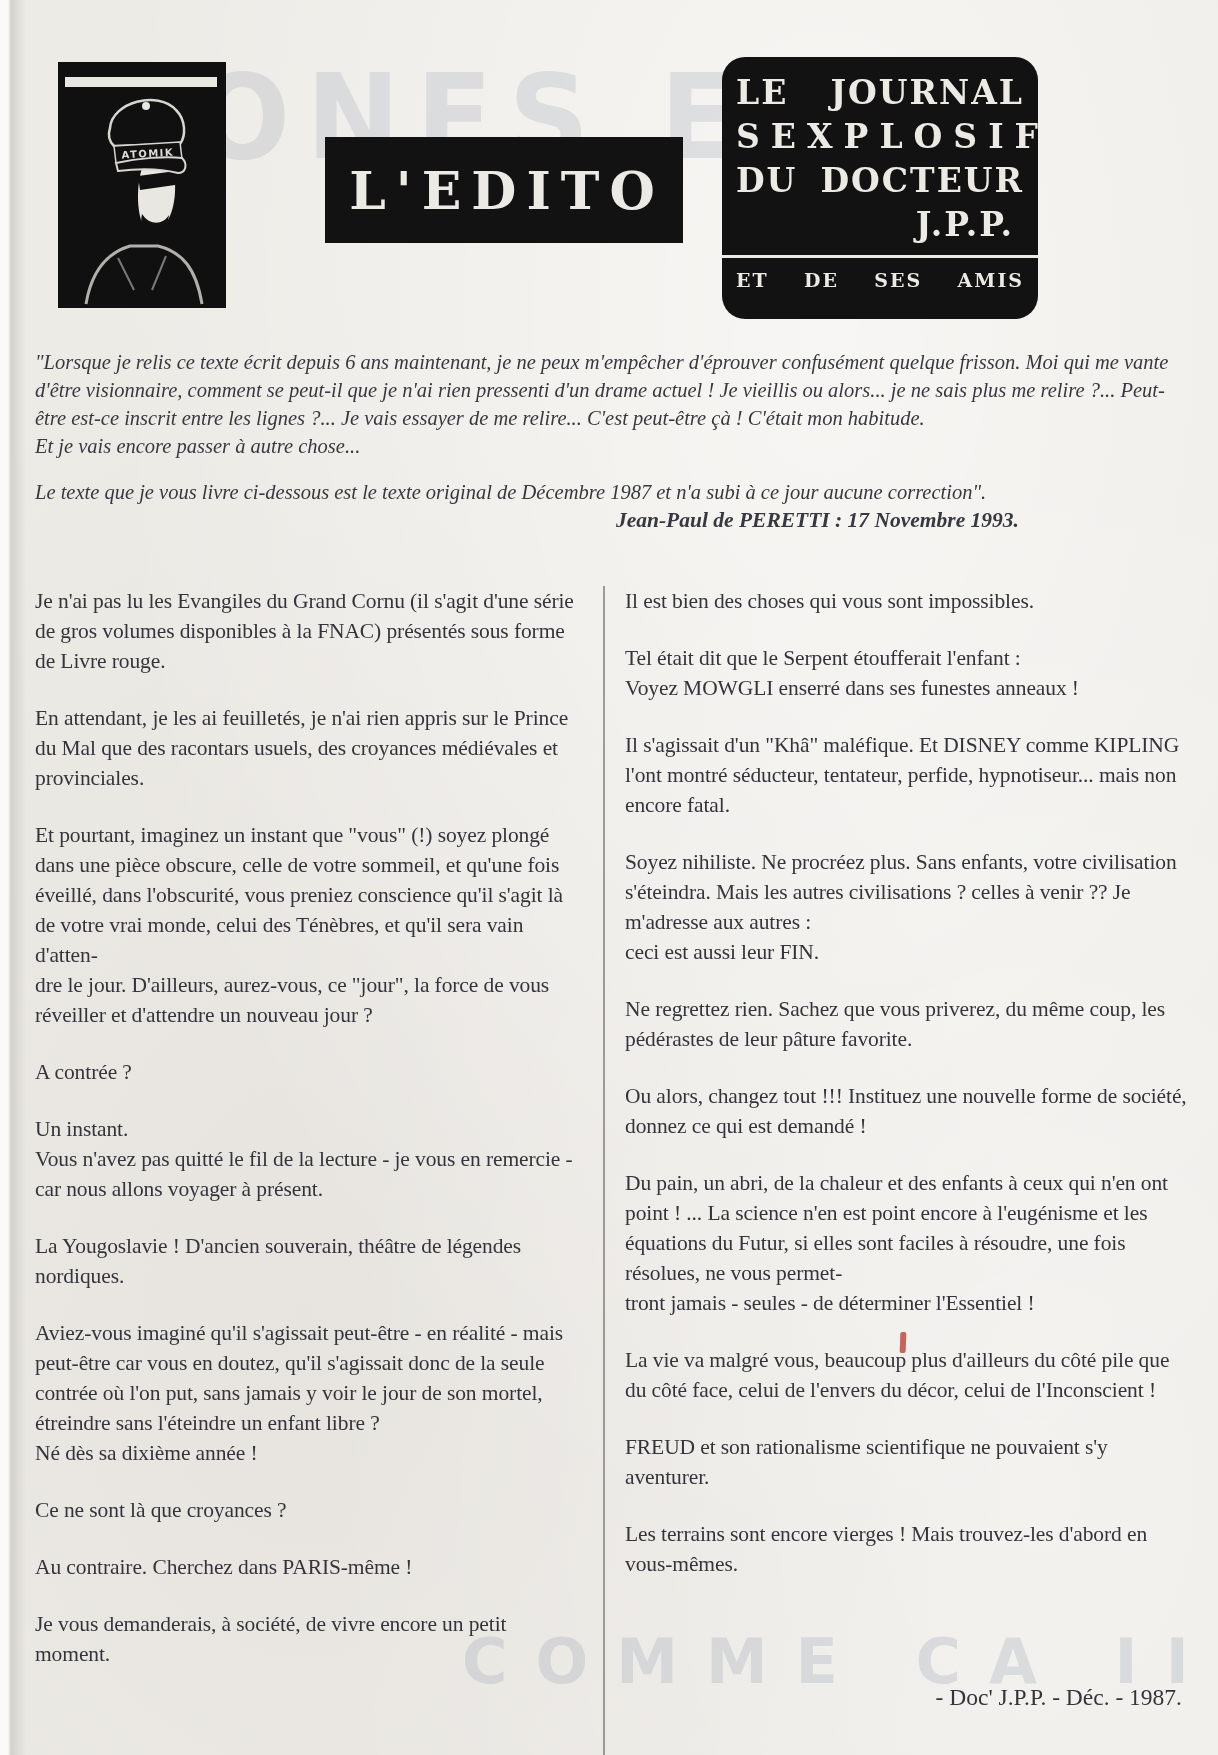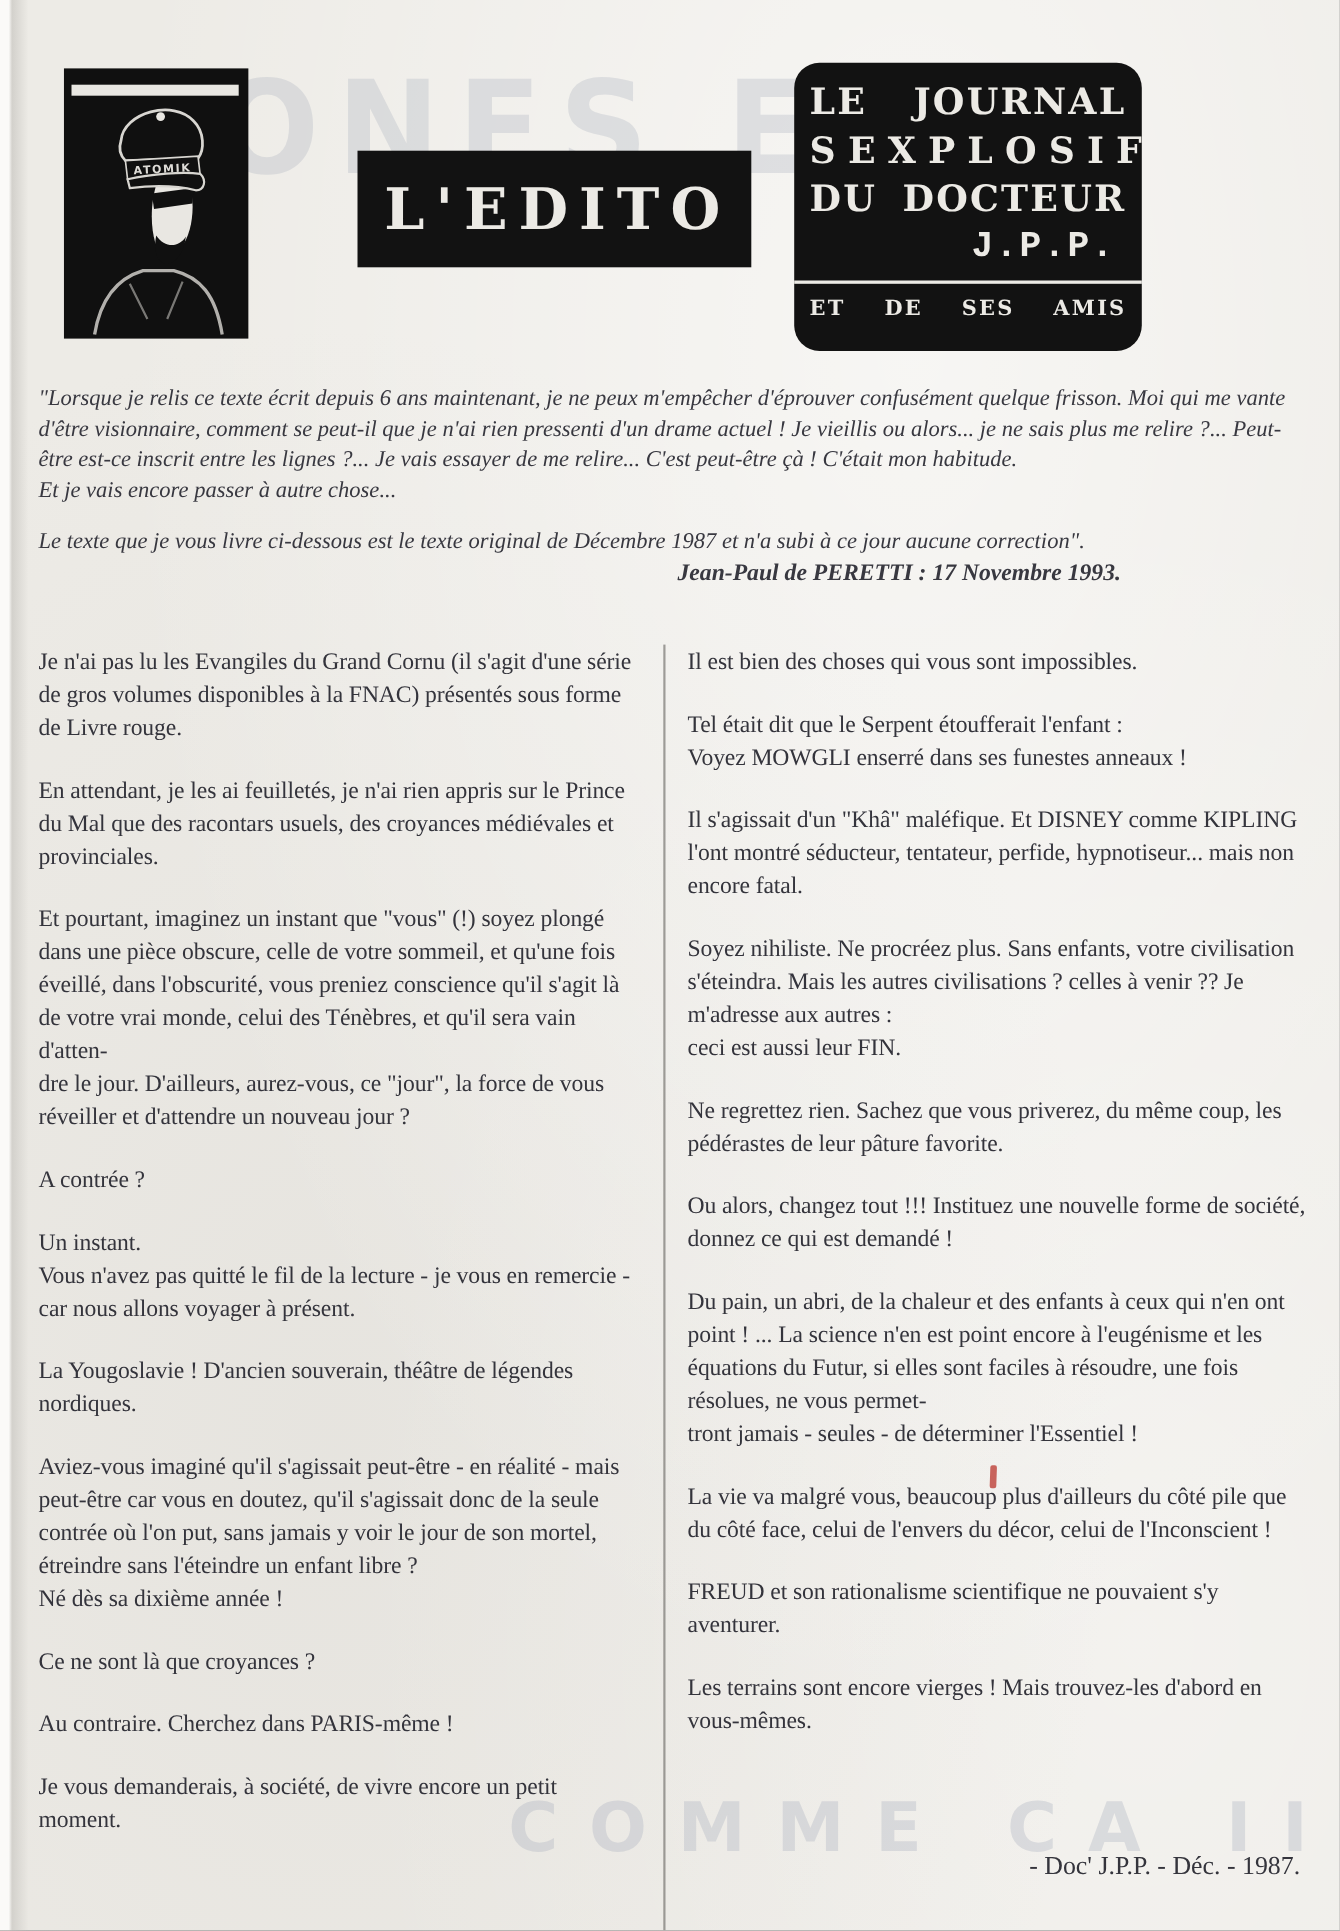--- a/index.html
+++ b/index.html
@@ -41,21 +41,21 @@
     color:#eceae5;font-size:52px;letter-spacing:10px;padding-left:6px;
   }
   .masthead{
     position:absolute;left:722px;top:57px;width:316px;z-index:2;
     background:#121212;color:#eceae5;
     font-family:"DejaVu Serif", serif;font-weight:bold;
     padding:14px 14px 0 14px;box-sizing:border-box;border-radius:23px;
   }
   .mh-line{font-size:33px;line-height:44px;text-align:justify;text-align-last:justify;letter-spacing:2px;}
   .mh-2{letter-spacing:11px;text-align-last:auto;text-align:center;}
-  .mh-4{text-align:center;text-align-last:right;padding-right:10px;font-family:Liberation Mono, monospace;}
+  .mh-4{text-align:center;text-align-last:right;padding-right:10px;}
   .mh-sep{height:3px;background:#eceae5;margin:8px -14px 0 -14px;}
   .mh-tagline{font-size:19px;line-height:44px;text-align:justify;text-align-last:justify;letter-spacing:2px;padding-bottom:17px;}
   
   .intro{position:absolute;left:35px;top:348px;width:1152px;z-index:2;}
   .intro p{margin:0;font-style:italic;font-size:20.5px;line-height:28px;white-space:pre-line;color:#383840;}
   .intro .q2{margin-top:18px;}
   .intro .signature{
     font-weight:bold;font-size:21.5px;
     text-align:right;padding-right:168px;white-space:normal;
   }

